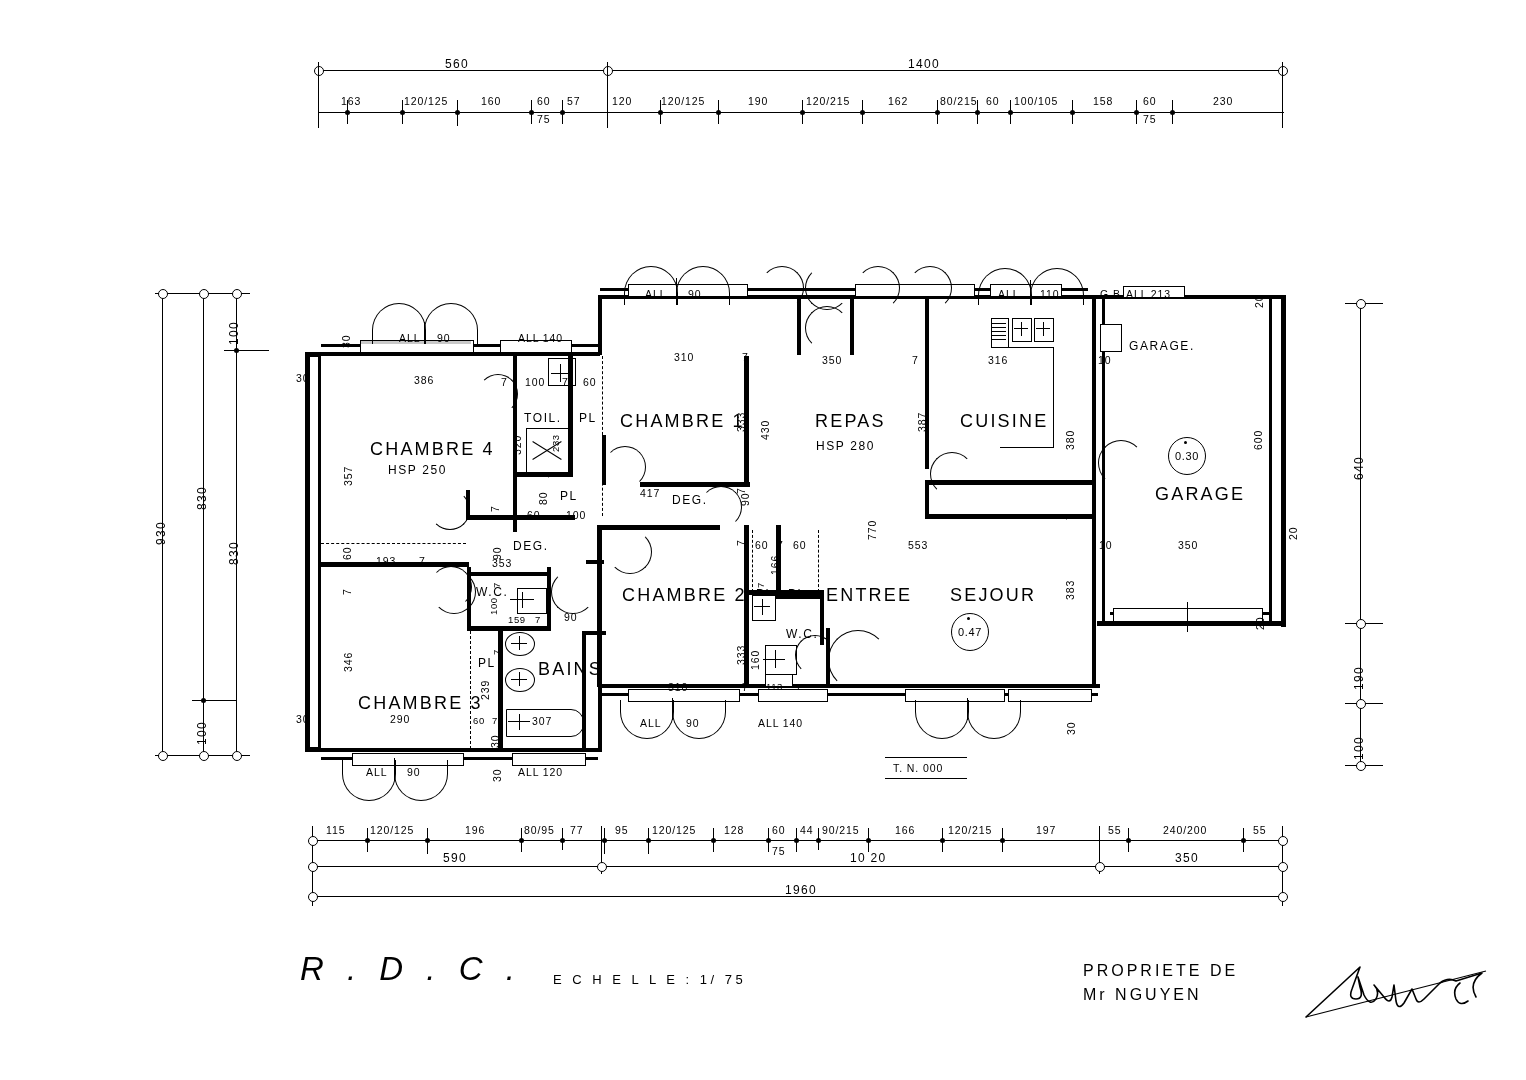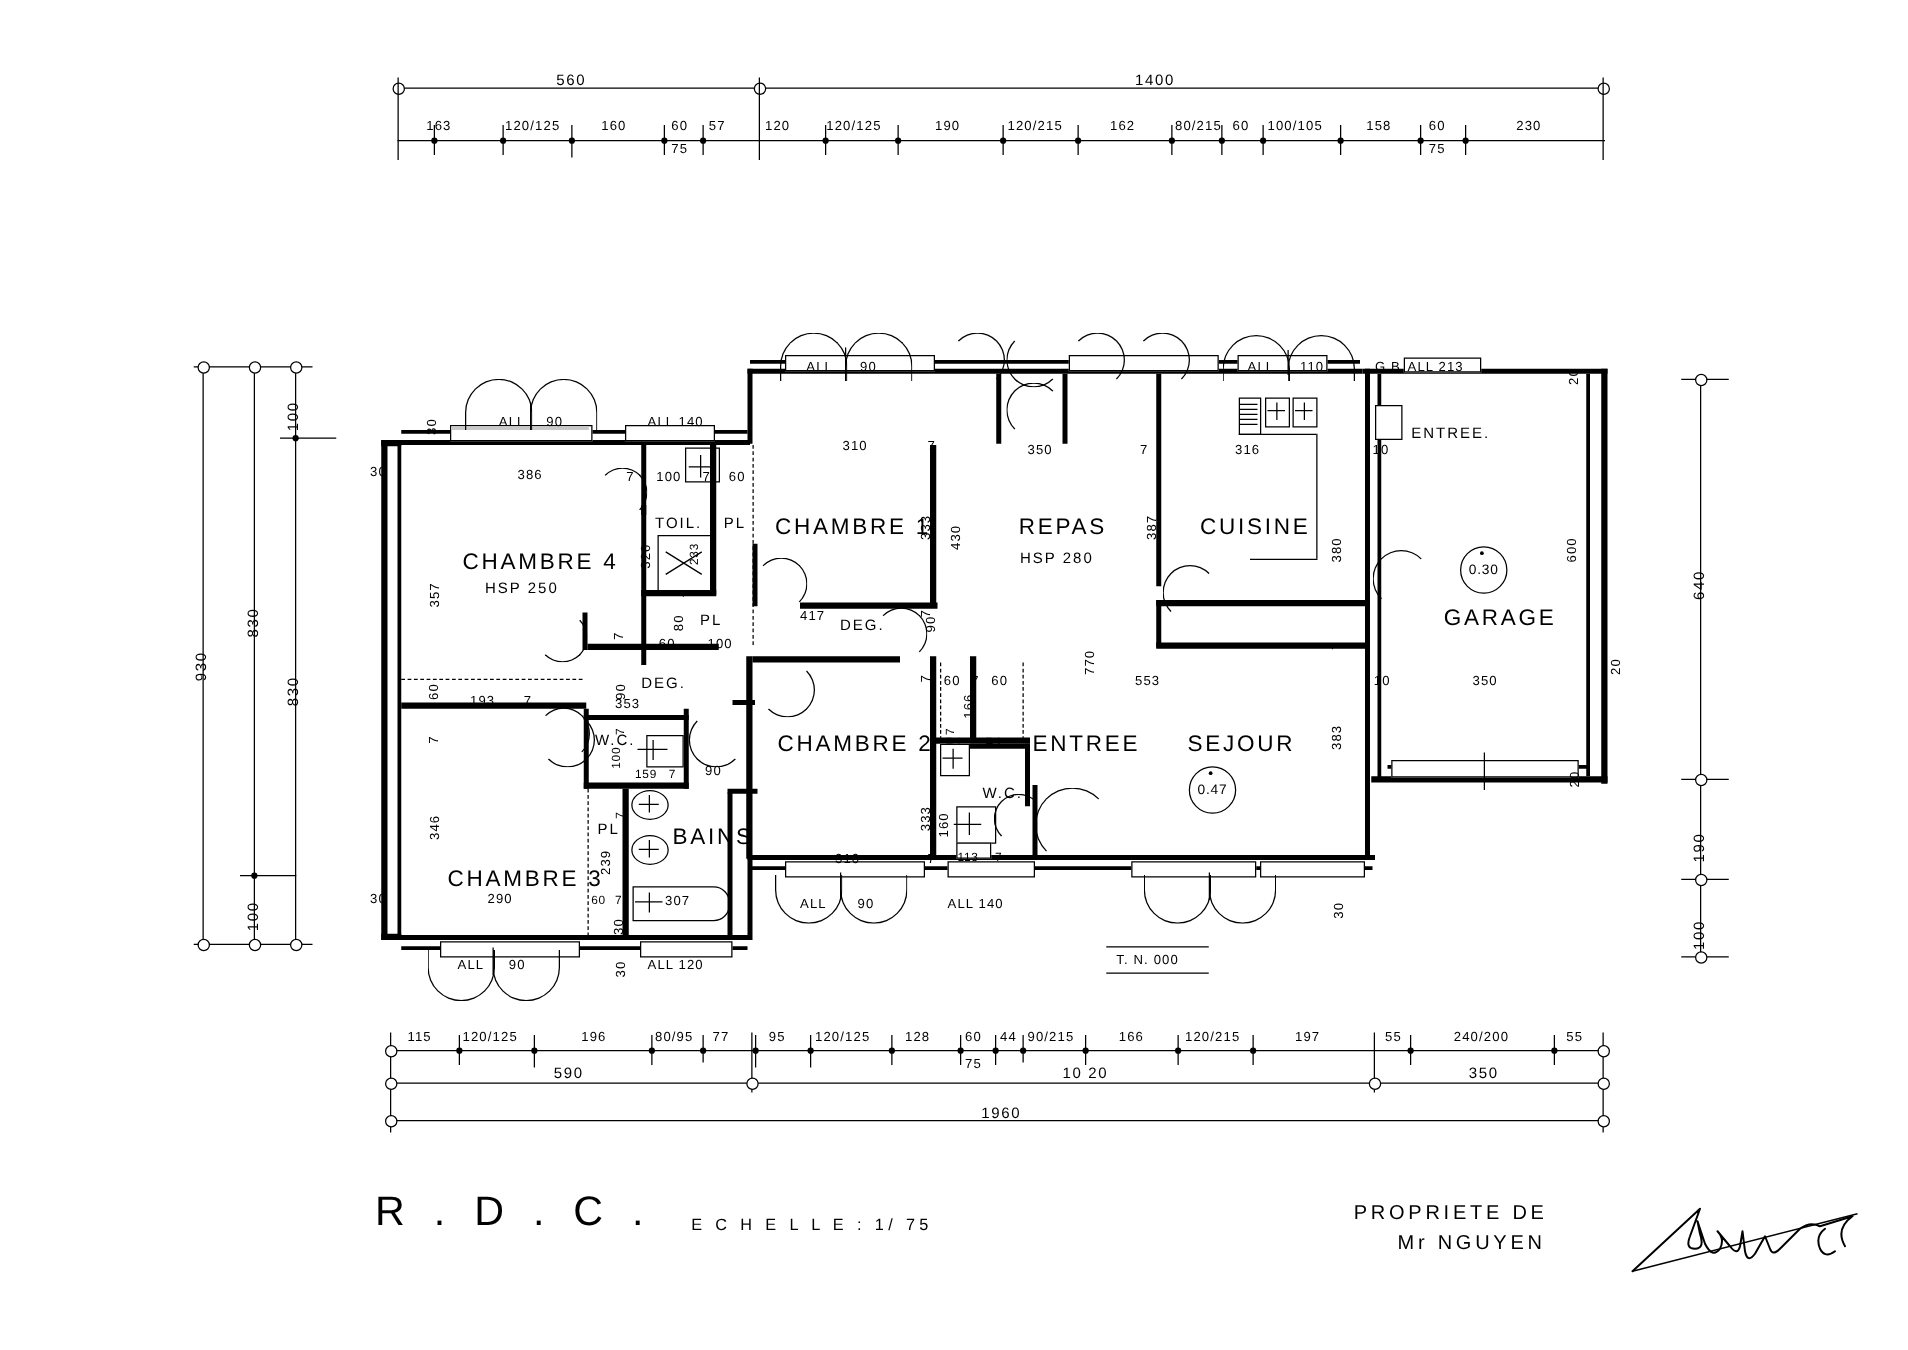--- a/index.html
+++ b/index.html
@@ -42,21 +42,21 @@
   .halfarc{position:absolute;border:1px solid #000;border-bottom-left-radius:0;
            border-bottom-right-radius:0;border-bottom:none;}
 
   
   .levmark{position:absolute;border:1.3px solid #000;border-radius:50%;
            display:flex;align-items:center;justify-content:center;background:#fff;}
   .levmark span{font-size:11px;letter-spacing:.6px;}
   .levdot{position:absolute;width:3px;height:3px;border-radius:50%;background:#000;}
 
   
-  .title-main{position:absolute;font-size:33px;letter-spacing:7px;font-weight:400;}
+  .title-main{position:absolute;font-size:33px;letter-spacing:7px;font-weight:400;font-style:italic;}
   .title-sub{position:absolute;font-size:13px;letter-spacing:3.5px;}
   .title-own{position:absolute;font-size:16px;letter-spacing:3px;line-height:26px;}
 
   .tnbox{position:absolute;}
   .tnbox .tl{position:absolute;left:0;top:0;width:100%;height:1px;background:#000;}
   .tnbox .bl{position:absolute;left:0;bottom:0;width:100%;height:1px;background:#000;}
 
   .smudge{position:absolute;background:#c9c9c9;}
 </style>
 </head>
@@ -483,21 +483,21 @@
 
     <div class="lbl sm" style="left:998px;top:289px;">ALL</div>
     <div class="lbl sm" style="left:1040px;top:289px;">110</div>
     <div class="lbl sm" style="left:1100px;top:289px;">G B</div>
     <div class="lbl sm" style="left:1126px;top:289px;">ALL 213</div>
     <div class="halfarc" style="left:978px;top:268px;width:52px;height:36px;border-top-left-radius:52px;border-top-right-radius:52px;"></div>
     <div class="halfarc" style="left:1030px;top:268px;width:52px;height:36px;border-top-left-radius:52px;border-top-right-radius:52px;"></div>
     <div class="hair-v" style="left:1030px;top:280px;height:20px;"></div>
     <div class="arc arc-tl" style="left:1098px;top:440px;width:44px;height:44px;"></div>
 
-    <div class="lbl roomsm" style="left:1129px;top:340px;">ENTREE.</div>
+    <div class="lbl roomsm" style="left:1129px;top:340px;">GARAGE.</div>
     <div class="box" style="left:1100px;top:324px;width:20px;height:26px;"></div>
     <div class="lbl sm" style="left:1098px;top:355px;">10</div>
     <div class="lbl sm vert" style="left:1254px;top:308px;">20</div>
 
     <div class="lbl room" style="left:1155px;top:485px;">GARAGE</div>
     <div class="levmark" style="left:1168px;top:437px;width:36px;height:36px;">
       <span>0.30</span>
     </div>
     <div class="levdot" style="left:1184px;top:441px;"></div>
     <div class="lbl sm vert" style="left:1253px;top:450px;">600</div>
@@ -569,21 +569,21 @@
       <div class="tl"></div>
       <div class="bl"></div>
     </div>
     <div class="lbl sm" style="left:893px;top:763px;">T. N. 000</div>
   </div>
 
   <div>
     <div class="title-main" style="left:300px;top:950px;">R . D . C .</div>
     <div class="title-sub" style="left:553px;top:972px;">E C H E L L E  :  1/ 75</div>
     <div class="title-own" style="left:1083px;top:958px;">PROPRIETE   DE</div>
-    <div class="title-own" style="left:1118px;top:982px;text-align:center;">Mr        NGUYEN</div>
+    <div class="title-own" style="left:1083px;top:982px;text-align:center;">Mr        NGUYEN</div>
 
     <svg style="position:absolute;left:1300px;top:955px;width:200px;height:70px;" viewBox="0 0 200 70">
       <path d="M6 62 L60 12 L52 34 Q48 44 56 44 Q64 44 60 32 L58 22 L64 40 Q70 52 76 44 Q80 36 74 30 L84 42 Q90 50 92 42 L94 30 L96 46 Q98 56 104 48 L112 34 L116 44 Q118 50 124 44 L140 28 Q148 22 156 26 L182 18 M160 28 Q152 34 156 44 Q160 52 168 46 M182 18 Q168 28 176 42" fill="none" stroke="#000" stroke-width="1.6" stroke-linecap="round" stroke-linejoin="round"></path>
       <path d="M6 62 L186 16" fill="none" stroke="#000" stroke-width="1.2"></path>
     </svg>
   </div>
 
 </div>
 
 </body></html>

